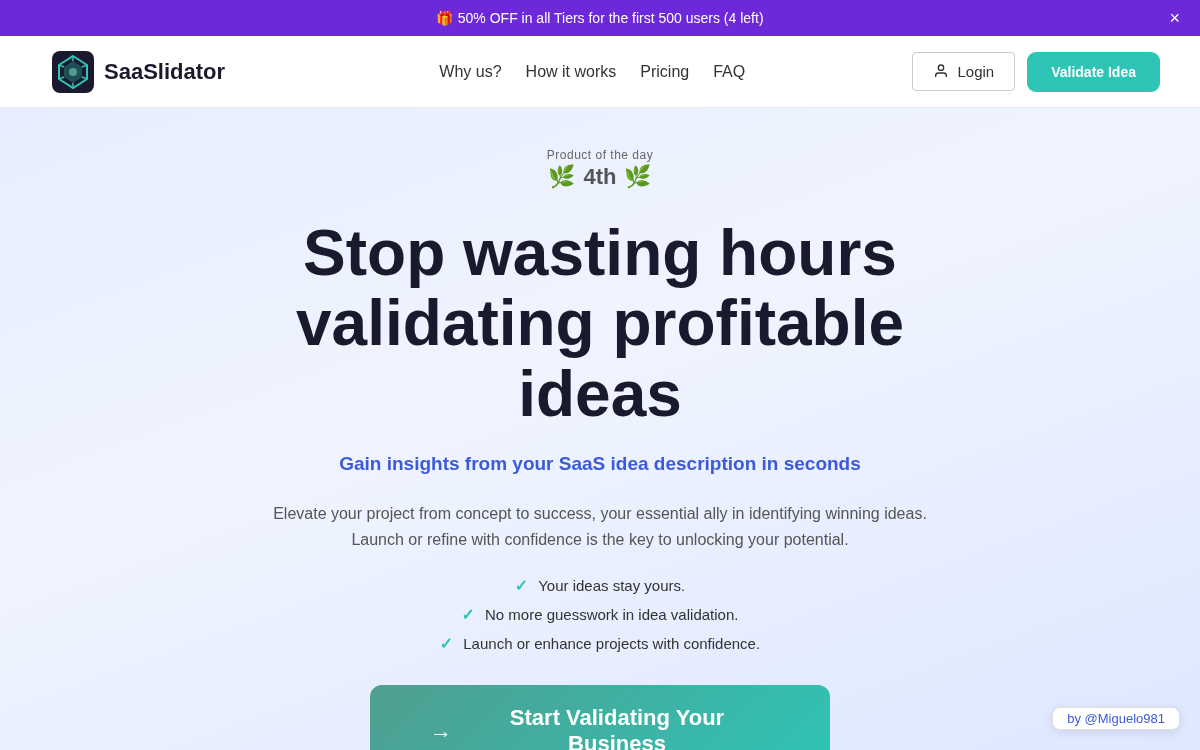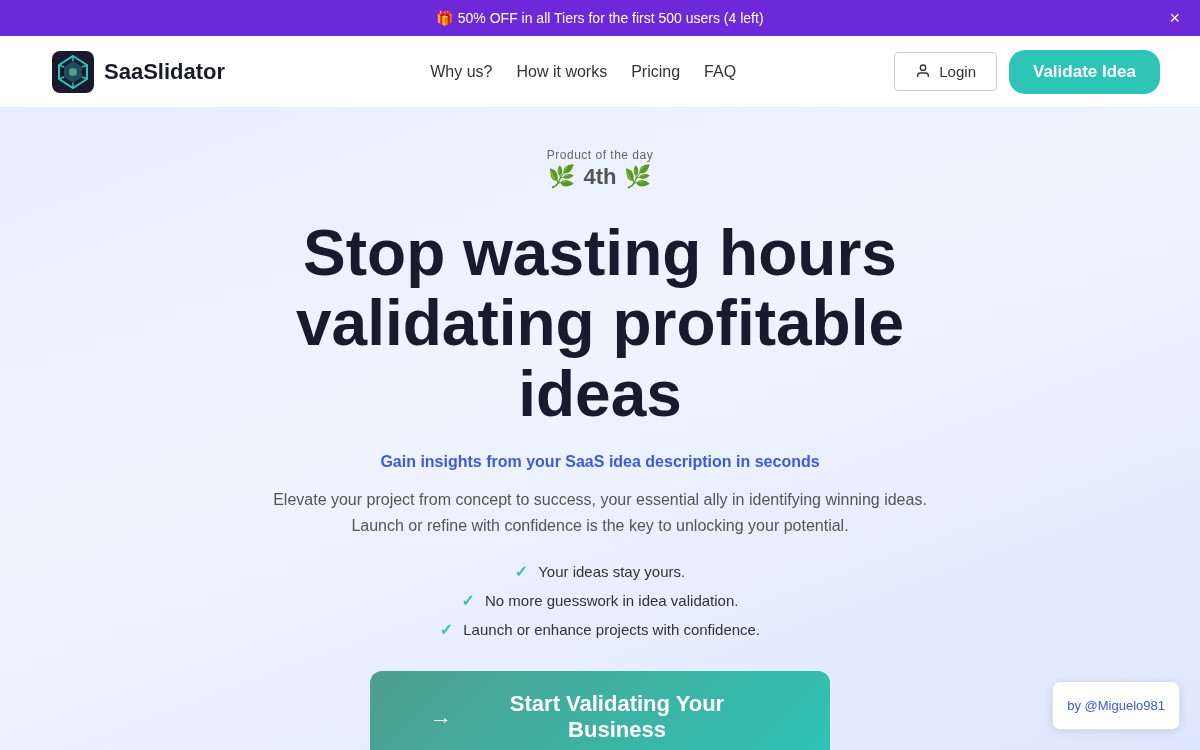--- a/index.html
+++ b/index.html
@@ -92,23 +92,23 @@
       padding: 10px 20px;
       font-size: 15px;
       font-weight: 500;
       cursor: pointer;
       color: #333;
     }
     .validate-btn {
       background: #2ec4b6;
       color: white;
       border: none;
-      border-radius: 16px;
+      border-radius: 9px;
       padding: 12px 24px;
-      font-size: 17px;
+      font-size: 14px;
       font-weight: 600;
       cursor: pointer;
     }
 
     
     .hero {
       background: linear-gradient(160deg, #e8eeff 0%, #f0f4ff 40%, #dce6ff 100%);
       min-height: 580px;
       display: flex;
       flex-direction: column;
@@ -150,24 +150,24 @@
     
     .hero-title {
       font-size: 64px;
       font-weight: 800;
       color: #1a1a2e;
       line-height: 1.1;
       max-width: 780px;
       margin-bottom: 24px;
     }
     .hero-subtitle {
-      font-size: 16px;
+      font-size: 19px;
       font-weight: 600;
       color: #3b5bdb;
-      margin-bottom: 16px;
+      margin-bottom: 26px;
     }
     .hero-description {
       font-size: 16px;
       color: #555;
       max-width: 680px;
       line-height: 1.6;
       margin-bottom: 24px;
     }
 
     
@@ -211,21 +211,21 @@
     }
 
     
     .miguelo-badge {
       position: fixed;
       bottom: 20px;
       right: 20px;
       background: white;
       border: 1px solid #e0e0e0;
       border-radius: 8px;
-      padding: 16px 14px;
+      padding: 3px 14px;
       font-size: 13px;
       color: #555;
       box-shadow: 0 2px 8px rgba(0,0,0,0.1);
     }
     .miguelo-handle {
       color: #3b5bdb;
       font-weight: 500;
     }
   </style>
 </head>

